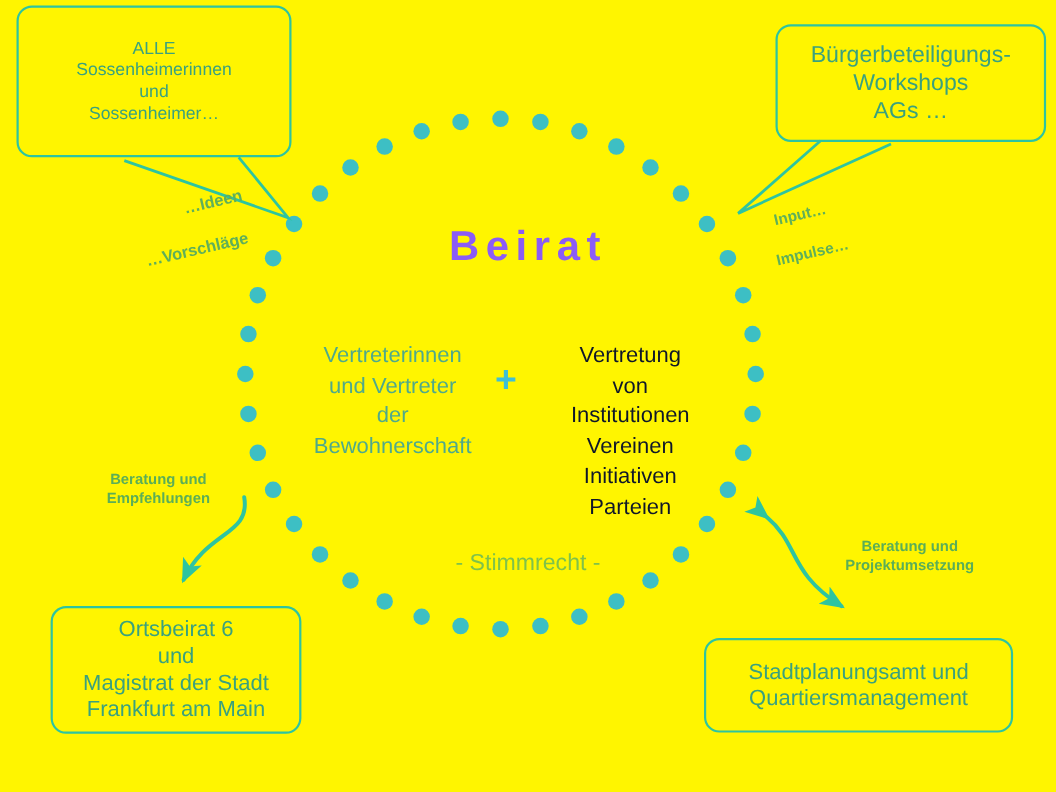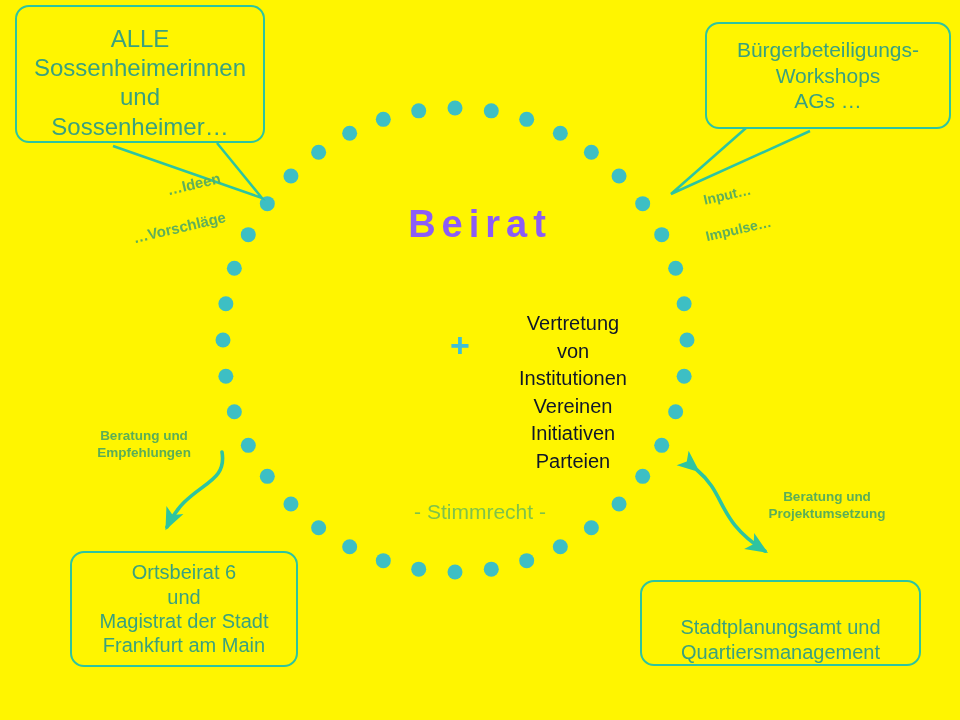--- a/index.html
+++ b/index.html
@@ -44,40 +44,37 @@
   }
   .box .box-text {
     display: block;
     width: 100%;
     white-space: pre-line;
   }
 
   #bubble-citizens {
     left: 15px;  top: 5px;
     width: 250px; height: 138px;
-    font-size: 24px;
-    align-items: flex-end;
+    font-size: 16px;
   }
   #bubble-workshops {
     left: 705px; top: 22px;
     width: 246px; height: 107px;
     font-size: 21px;
     justify-content: center;
   }
   #box-ortsbeirat {
     left: 46px;  top: 551px;
     width: 228px; height: 116px;
     font-size: 20px;
-    margin-left: 24px;
   }
   #box-stadtplanungsamt {
     left: 640px; top: 580px;
     width: 281px; height: 86px;
     font-size: 20px;
-    align-items: flex-end;
   }
 
   
   #center-title {
     position: absolute;
     left: 0; top: 203px;
     width: 960px;
     text-align: center;
     font-size: 38px;
     font-weight: bold;
@@ -256,20 +253,24 @@
 Frankfurt am Main</span>
   </div>
 
   <div class="box" id="box-stadtplanungsamt">
     <span class="box-text">Stadtplanungsamt und
 Quartiersmanagement</span>
   </div>
 
   <div id="center-title">Beirat</div>
 
+  <div id="col-left">Vertreterinnen
+und Vertreter
+der
+Bewohnerschaft</div>
 
   <div id="plus-sign">+</div>
 
   <div id="col-right">Vertretung
 von
 Institutionen
 Vereinen
 Initiativen
 Parteien</div>
 

